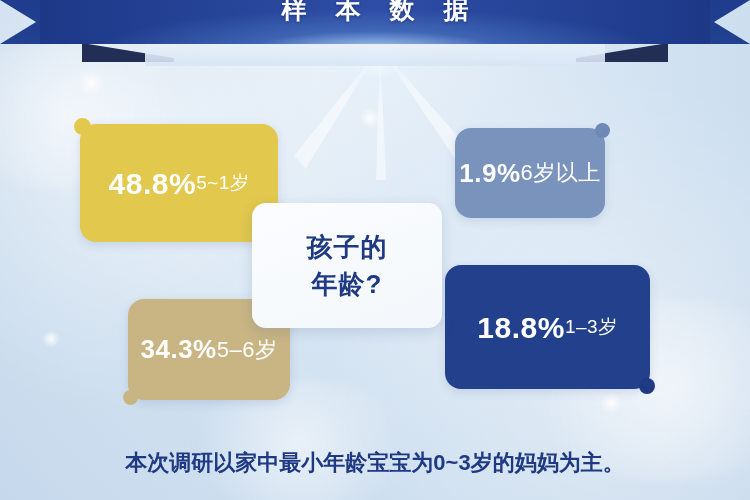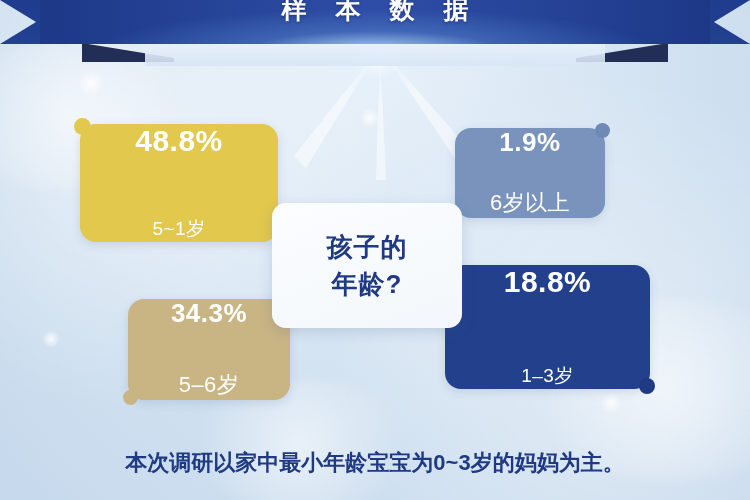--- a/index.html
+++ b/index.html
@@ -128,23 +128,23 @@
     background: linear-gradient(180deg, rgba(231,240,250,0.96) 0%, rgba(214,229,245,0.86) 100%);
   }
 
   
   .bubble {
     position: absolute;
     box-sizing: border-box;
     border-radius: 16px;
     color: #ffffff;
     display: flex;
-    flex-direction: column;
+    flex-direction: row;
     align-items: center;
-    justify-content: space-between;
+    justify-content: center;
     box-shadow: 0 3px 10px rgba(60,90,140,0.16);
   }
   .bubble .pct {
     font-size: 30px;
     font-weight: bold;
     line-height: 1.1;
     letter-spacing: 0.5px;
   }
   .bubble .lbl {
     font-size: 19px;
@@ -200,21 +200,21 @@
   }
   #card-tan .dot {
     width: 15px; height: 15px;
     left: -5px; bottom: -5px;
     background: #c9b584;
   }
 
   
   #center-card {
     position: absolute;
-    left: 272px; top: 203px;
+    left: 252px; top: 203px;
     width: 190px; height: 125px;
     border-radius: 14px;
     background: linear-gradient(160deg, #fbfdff 0%, #f3f7fb 100%);
     box-shadow: 0 4px 14px rgba(55,85,135,0.18);
     display: flex;
     flex-direction: column;
     align-items: center;
     justify-content: center;
   }
   #center-card .qline {

